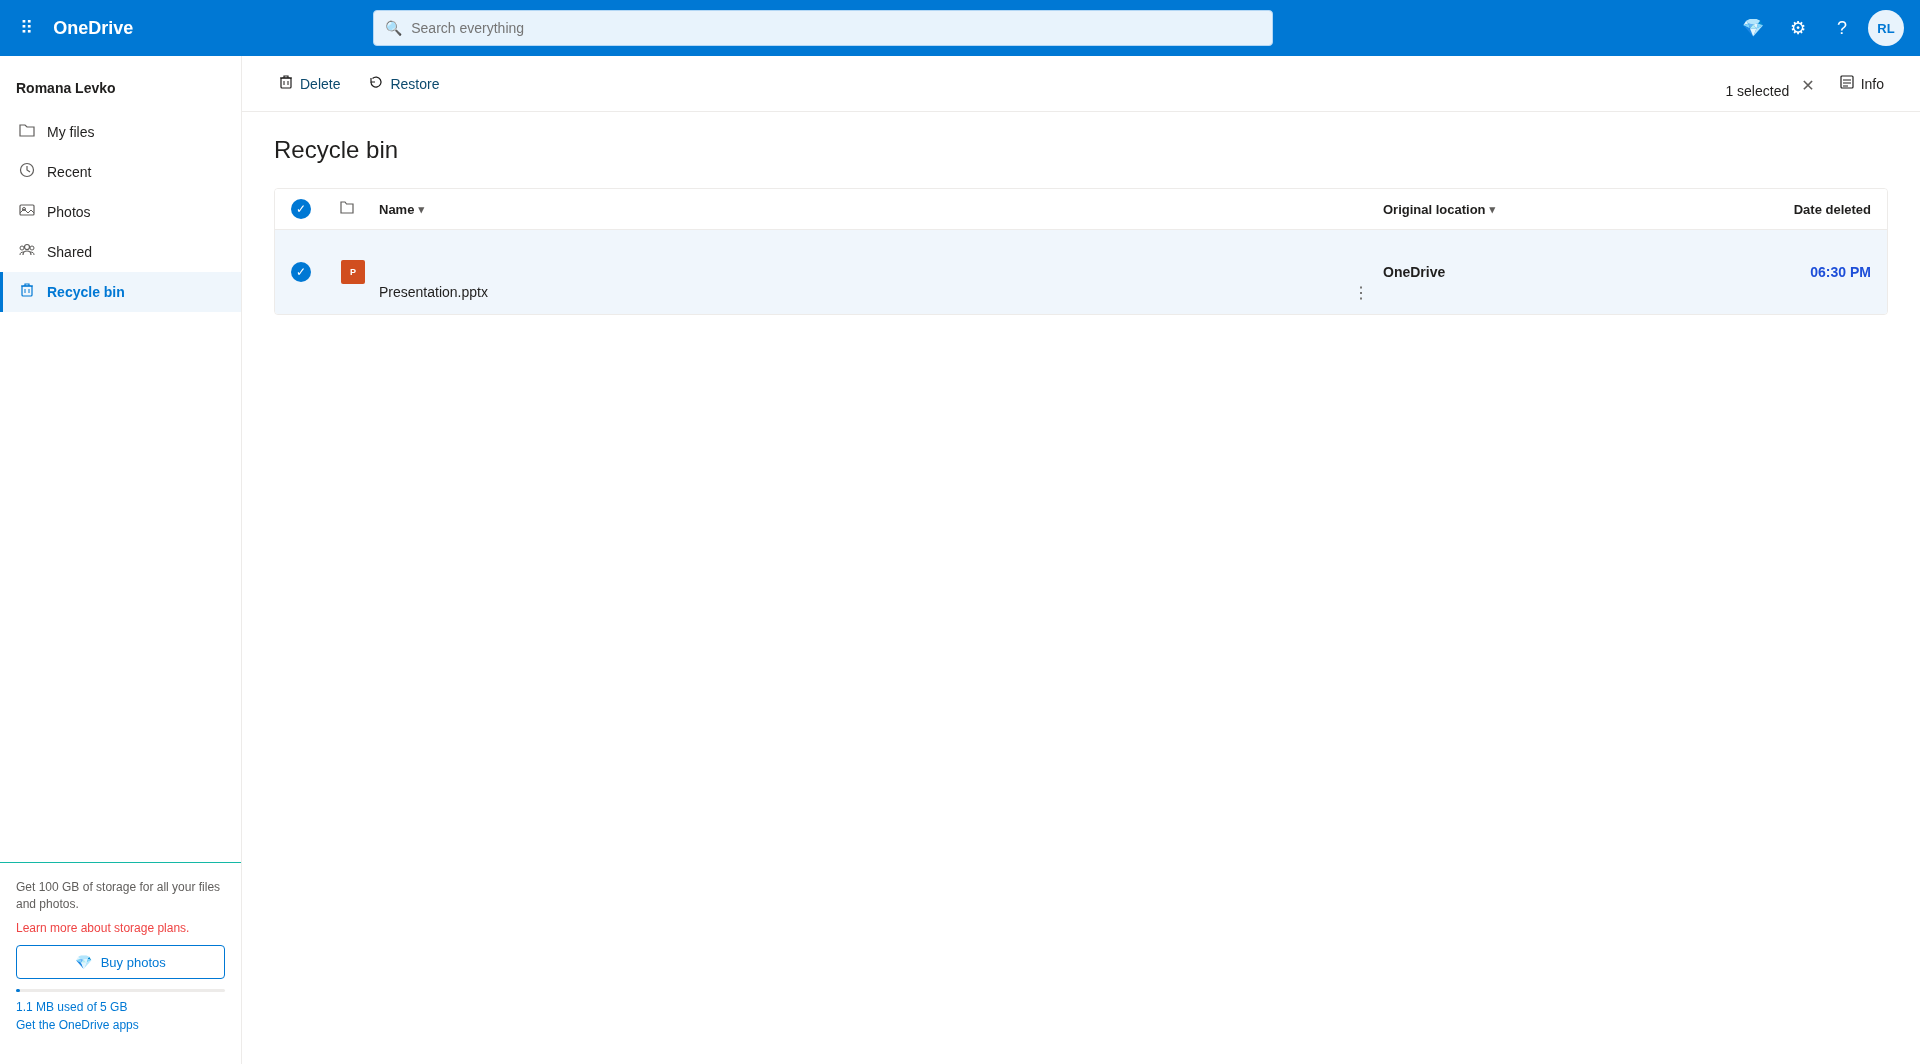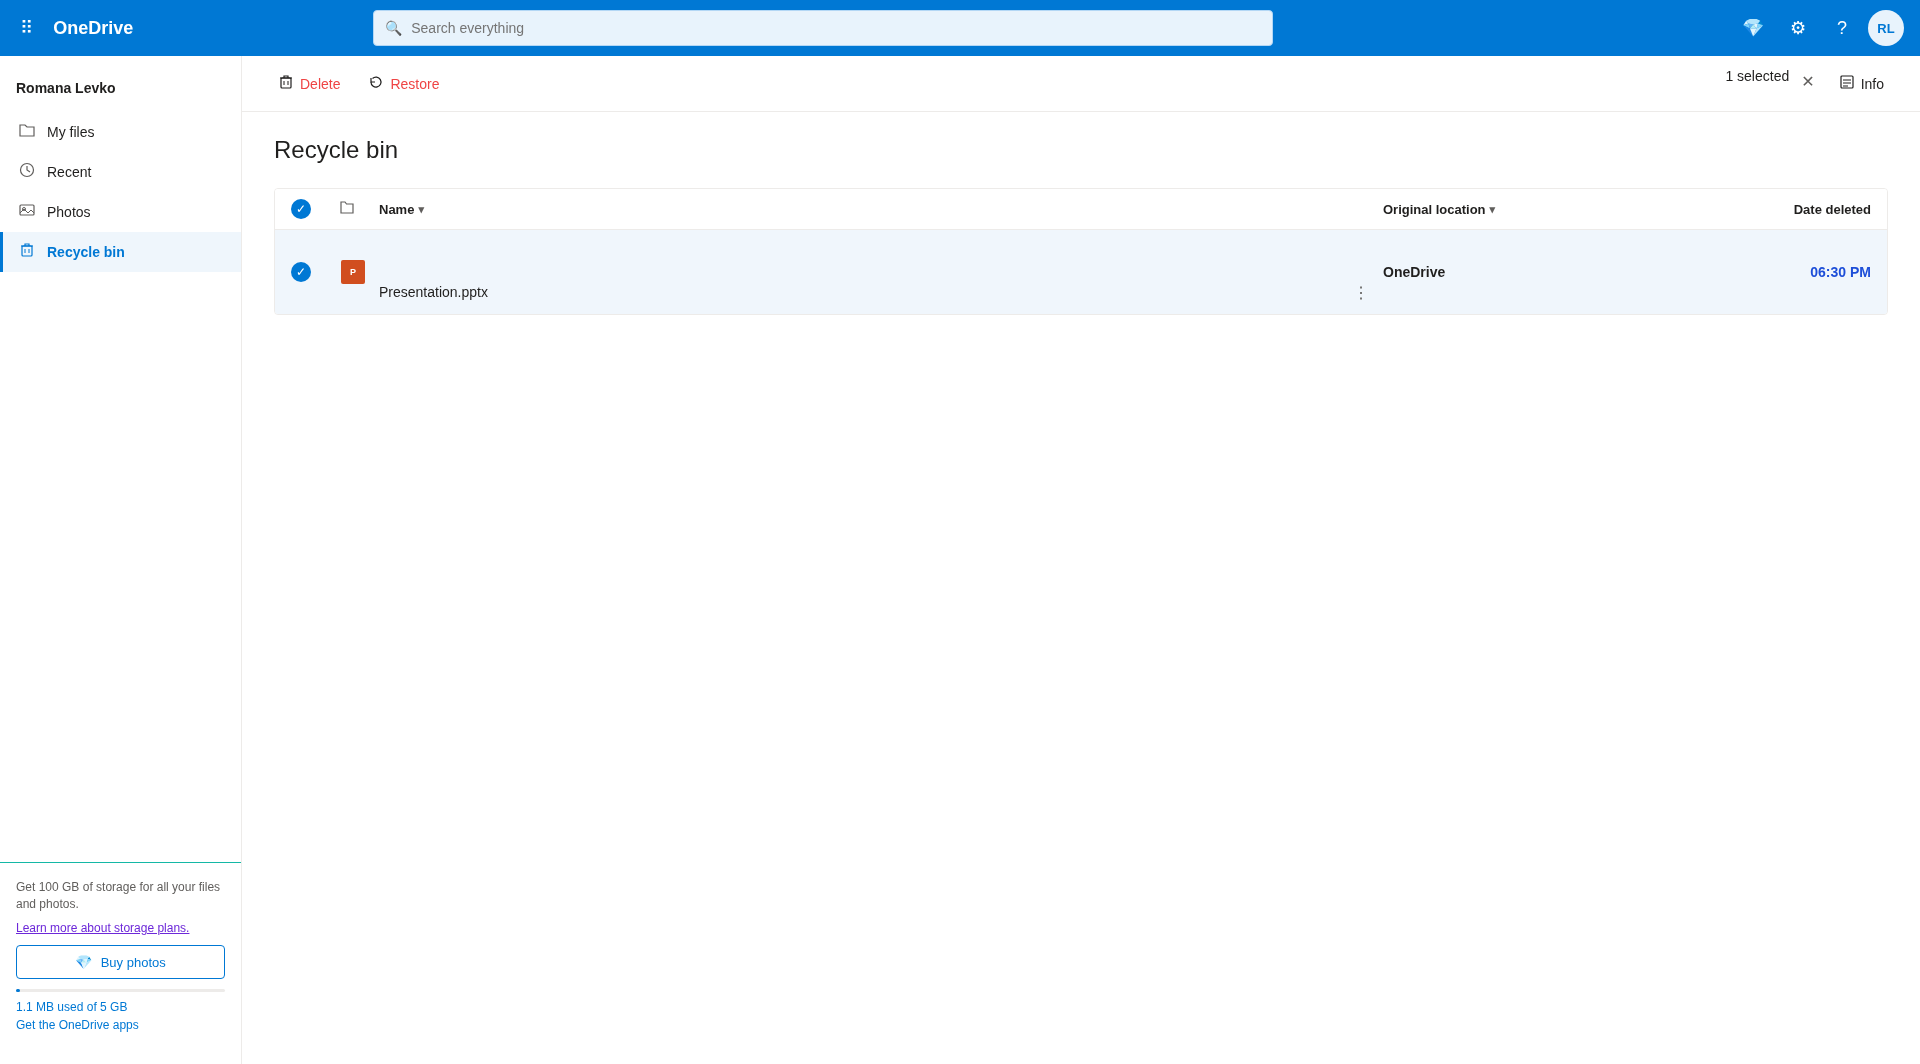--- a/index.html
+++ b/index.html
@@ -118,21 +118,21 @@
     .sidebar-item-icon { font-size: 16px; color: #605e5c; }
     .sidebar-item.active .sidebar-item-icon { color: #0078d4; }
 
     .sidebar-bottom {
       padding: 16px;
       border-top: 1px solid #14b8a6;
       font-size: 12px;
       color: #605e5c;
     }
     .sidebar-bottom .storage-text { margin-bottom: 8px; line-height: 1.4; }
-    .sidebar-bottom .learn-more { color: #6d28d9; text-decoration: underline; cursor: pointer; }
+    .sidebar-bottom .learn-more { color: #ef4444; cursor: pointer; }
     .buy-storage-btn {
       width: 100%;
       border: 1px solid #0078d4;
       background: white;
       color: #0078d4;
       border-radius: 4px;
       padding: 8px;
       font-size: 13px;
       cursor: pointer;
       display: flex;
@@ -165,26 +165,26 @@
       padding: 0 24px;
       gap: 8px;
     }
     .toolbar-left { display: flex; align-items: center; gap: 4px; flex: 1; }
     .toolbar-btn {
       display: flex; align-items: center; gap: 6px;
       padding: 6px 12px;
       border: none;
       background: transparent;
       font-size: 14px;
-      color: #ef4444;
+      color: #0c4a6e;
       cursor: pointer;
       border-radius: 4px;
       font-family: 'Segoe UI', Arial, sans-serif;
     }
-    .toolbar-right { display: flex; align-items: flex-start; gap: 8px; }
+    .toolbar-right { display: flex; align-items: flex-end; gap: 8px; }
     .selected-count { font-size: 14px; color: #201f1e; }
     .toolbar-close-btn {
       border: none; background: transparent; cursor: pointer;
       font-size: 16px; color: #605e5c; padding: 4px; border-radius: 4px;
     }
     .info-btn {
       display: flex; align-items: center; gap: 6px;
       padding: 6px 12px;
       border: none;
       background: transparent;
@@ -323,20 +323,33 @@
         <span class="sidebar-item-icon">
           <svg width="16" height="16" viewBox="0 0 16 16" fill="none" xmlns="http://www.w3.org/2000/svg">
             <rect x="1" y="3" width="14" height="10" rx="1" stroke="#605e5c" stroke-width="1.2"></rect>
             <circle cx="5" cy="7" r="1.5" stroke="#605e5c" stroke-width="1"></circle>
             <polyline points="1,11 5,7 9,11 12,8 15,11" stroke="#605e5c" stroke-width="1" fill="none"></polyline>
           </svg>
         </span>
         <span>Photos</span>
       </div>
 
+      <div class="sidebar-item">
+        <span class="sidebar-item-icon">
+          <svg width="16" height="16" viewBox="0 0 16 16" fill="none" xmlns="http://www.w3.org/2000/svg">
+            <circle cx="8" cy="5" r="2.5" stroke="#605e5c" stroke-width="1.2"></circle>
+            <circle cx="3" cy="6" r="2" stroke="#605e5c" stroke-width="1"></circle>
+            <circle cx="13" cy="6" r="2" stroke="#605e5c" stroke-width="1"></circle>
+            <path d="M1 13c0-2 1-3 4-3" stroke="#605e5c" stroke-width="1" fill="none"></path>
+            <path d="M11 10c3 0 4 1 4 3" stroke="#605e5c" stroke-width="1" fill="none"></path>
+            <path d="M4 13c0-2.5 1.8-4 4-4s4 1.5 4 4" stroke="#605e5c" stroke-width="1.2" fill="none"></path>
+          </svg>
+        </span>
+        <span>Shared</span>
+      </div>
 
       <div class="sidebar-item active">
         <span class="sidebar-item-icon">
           <svg width="16" height="16" viewBox="0 0 16 16" fill="none" xmlns="http://www.w3.org/2000/svg">
             <polyline points="2,4 14,4" stroke="#0078d4" stroke-width="1.2"></polyline>
             <path d="M6 4V2h4v2" stroke="#0078d4" stroke-width="1.2" fill="none"></path>
             <rect x="3" y="4" width="10" height="10" rx="1" stroke="#0078d4" stroke-width="1.2" fill="none"></rect>
             <line x1="6" y1="7" x2="6" y2="11" stroke="#0078d4" stroke-width="1"></line>
             <line x1="10" y1="7" x2="10" y2="11" stroke="#0078d4" stroke-width="1"></line>
           </svg>

